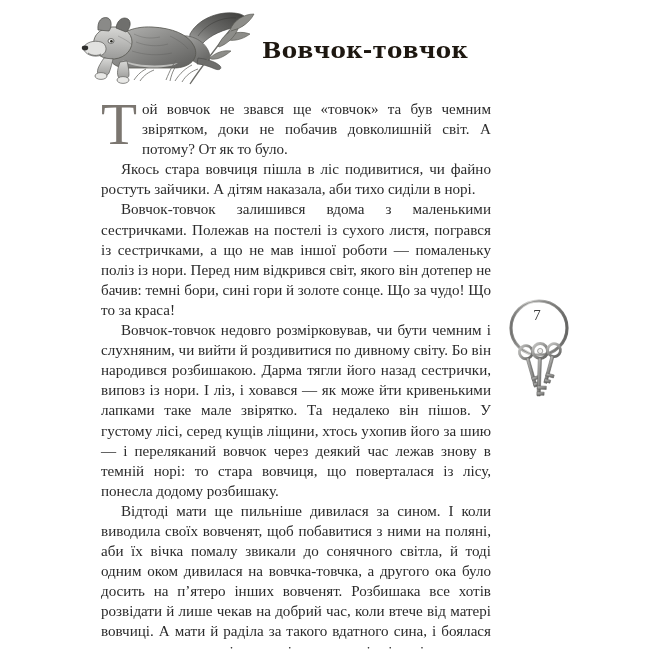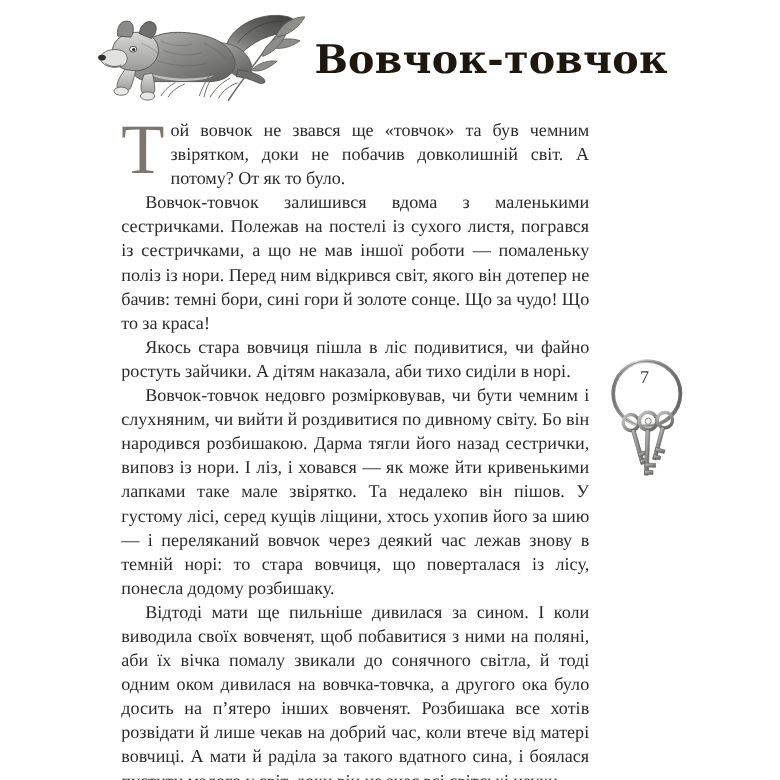--- a/index.html
+++ b/index.html
@@ -31,21 +31,21 @@
     width: 200px;
     height: 80px;
   }
   .wolf-art svg { display: block; }
 
   .chapter-title {
     position: absolute;
     left: 262px;
     top: 30px;
     font-family: "DejaVu Serif", "Liberation Serif", serif;
-    font-size: 33px;
+    font-size: 23px;
     line-height: 40px;
     font-weight: 700;
     letter-spacing: 0.2px;
     color: #1d1710;
     white-space: nowrap;
   }
 
   
   .body-col {
     position: absolute;
@@ -178,22 +178,22 @@
           <path d="M136 50 C142 44 150 42 157 43 C150 49 143 52 137 51 Z"></path>
         </g>
       </svg>
     </div>
 
     <div class="chapter-title">Вовчок-товчок</div>
   </div>
 
   <div class="body-col">
     <p class="first"><span class="dropcap">Т</span><span>ой вовчок не звався ще «товчок» та був чемним звірятком, доки не побачив довколишній світ. А потому? От як то було.</span></p>
+    <p>Якось стара вовчиця пішла в ліс подивитися, чи файно ростуть зайчики. А дітям наказала, аби тихо сиділи в норі.</p>
     <p>Вовчок-товчок залишився вдома з маленькими сестричками. Полежав на постелі із сухого листя, погрався із сестричками, а що не мав іншої роботи — помаленьку поліз із нори. Перед ним відкрився світ, якого він дотепер не бачив: темні бори, сині гори й золоте сонце. Що за чудо! Що то за краса!</p>
-    <p>Якось стара вовчиця пішла в ліс подивитися, чи файно ростуть зайчики. А дітям наказала, аби тихо сиділи в норі.</p>
     <p>Вовчок-товчок недовго розмірковував, чи бути чемним і слухняним, чи вийти й роздивитися по дивному світу. Бо він народився розбишакою. Дарма тягли його назад сестрички, виповз із нори. І ліз, і ховався — як може йти кривенькими лапками таке мале звірятко. Та недалеко він пішов. У густому лісі, серед кущів ліщини, хтось ухопив його за шию — і переляканий вовчок через деякий час лежав знову в темній норі: то стара вовчиця, що поверталася із лісу, понесла додому розбишаку.</p>
     <p>Відтоді мати ще пильніше дивилася за сином. І коли виводила своїх вовченят, щоб побавитися з ними на поляні, аби їх вічка помалу звикали до сонячного світла, й тоді одним оком дивилася на вовчка-товчка, а другого ока було досить на п’ятеро інших вовченят. Розбишака все хотів розвідати й лише чекав на добрий час, коли втече від матері вовчиці. А мати й раділа за такого вдатного сина, і боялася пустити малого у світ, доки він не знає всі світські науки.</p>
 
   </div>
 
   <div class="keyring">
     <svg viewBox="0 0 76 112" width="76" height="112" aria-hidden="true">
       <defs>
         <linearGradient id="metal" x1="0" y1="0" x2="1" y2="0">
           <stop offset="0%" stop-color="#7e7e7c"></stop>

